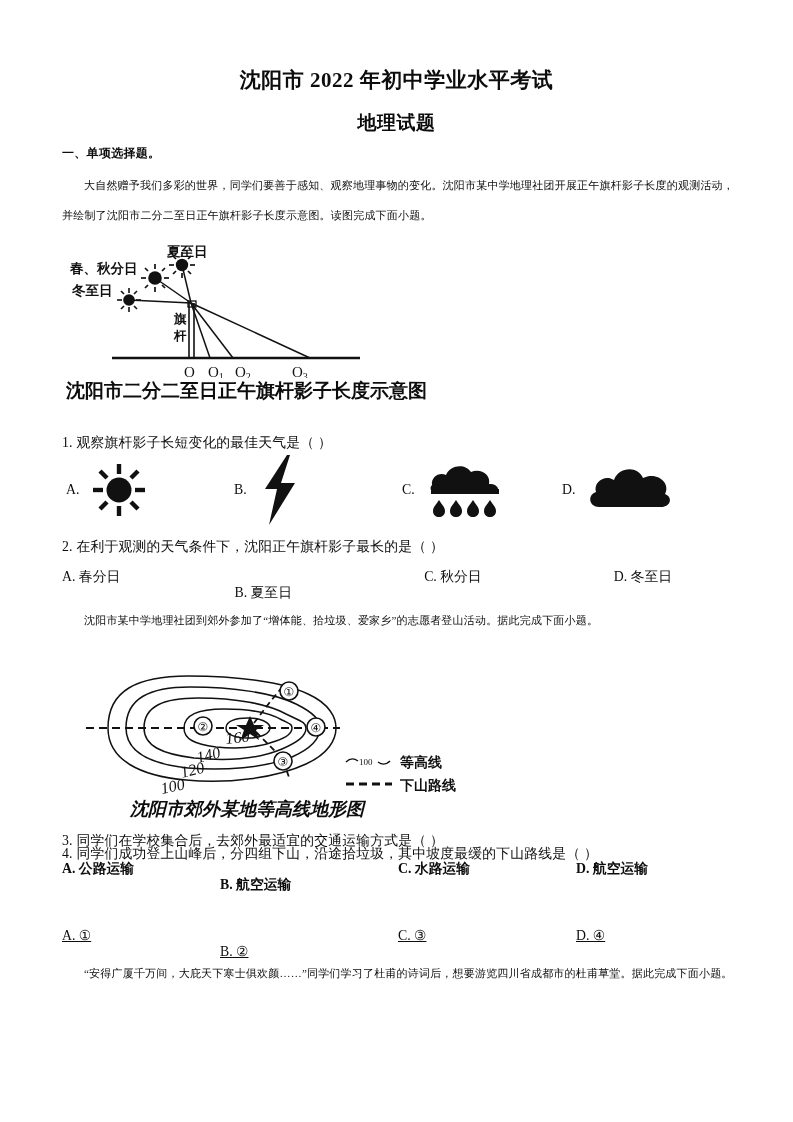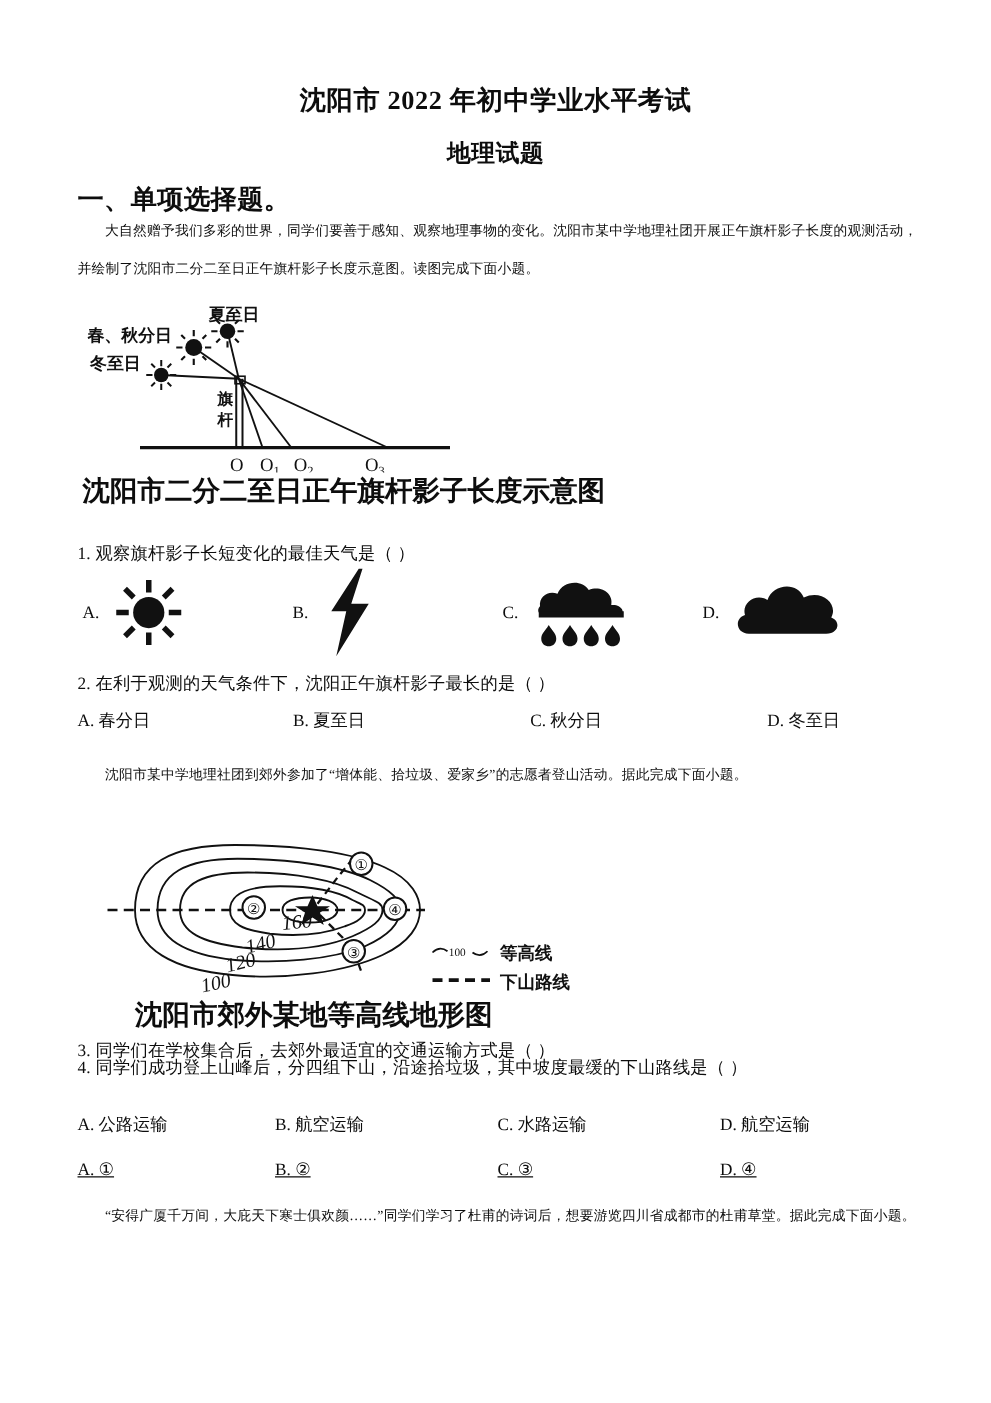--- a/index.html
+++ b/index.html
@@ -42,21 +42,21 @@
     margin: 0;
     position: absolute;
     left: 0; right: 0;
     top: 110px;
   }
   .section-heading {
     position: absolute;
     left: 62px;
     top: 145px;
     font-weight: bold;
-    font-size: 21px;
+    font-size: 12px;
     letter-spacing: 0.3px;
   }
 
   
   .para {
     position: absolute;
     left: 62px;
     width: 672px;
     font-size: 11px;
     line-height: 30px;
@@ -75,38 +75,38 @@
     position: absolute;
     left: 62px;
     width: 690px;
     font-size: 13.8px;
     display: flex;
   }
   .opts > span {
     display: inline-block;
   }
   .opt-a { width: 158px; }
-  .opt-b { width: 178px; }
+  .opt-b { width: 178px; margin-top: 16px; }
   .opt-c { width: 178px; }
   .opt-d { width: 160px; }
 
   
   .fig1 {
     position: absolute;
     left: 70px;
     top: 243px;
     width: 380px;
     height: 135px;
   }
   .fig1-caption {
     position: absolute;
     left: 66px;
     top: 378px;
     font-weight: bold;
-    font-size: 22px;
+    font-size: 19px;
     letter-spacing: 0px;
   }
 
   
   .wrow {
     position: absolute;
     left: 62px;
     top: 452px;
     width: 690px;
     height: 76px;
@@ -129,24 +129,25 @@
   
   .fig2 {
     position: absolute;
     left: 78px;
     top: 668px;
     width: 420px;
     height: 130px;
   }
   .fig2-caption {
     position: absolute;
-    left: 108px;
+    left: 130px;
     top: 797px;
     font-weight: bold;
-    font-size: 22px;
+    font-size: 18px;
+    font-style: italic;
   }
 
   svg { display: block; }
   .nofill { fill: none; }
 </style>
 </head>
 <body>
 
 <div class="page">
 
@@ -373,21 +374,21 @@
         <text x="322" y="122" font-family="'Liberation Sans', sans-serif" font-size="14" font-weight="bold" fill="#111">下山路线</text>
       </g>
     </svg>
   </div>
   <div class="fig2-caption">沈阳市郊外某地等高线地形图</div>
 
   <div class="qline" style="top:832px;">
     <span>3.</span>
     <span>同学们在学校集合后，去郊外最适宜的交通运输方式是（      ）</span>
   </div>
-  <div class="opts" style="top:891px;">
+  <div class="opts" style="top:860px;font-weight:bold;">
     <span class="opt-a">A. 公路运输</span>
     <span class="opt-b">B. 航空运输</span>
     <span class="opt-c">C. 水路运输</span>
     <span class="opt-d">D. 航空运输</span>
   </div>
 
   <div class="qline" style="top:845px;">
     <span>4.</span>
     <span>同学们成功登上山峰后，分四组下山，沿途拾垃圾，其中坡度最缓的下山路线是（      ）</span>
   </div>

